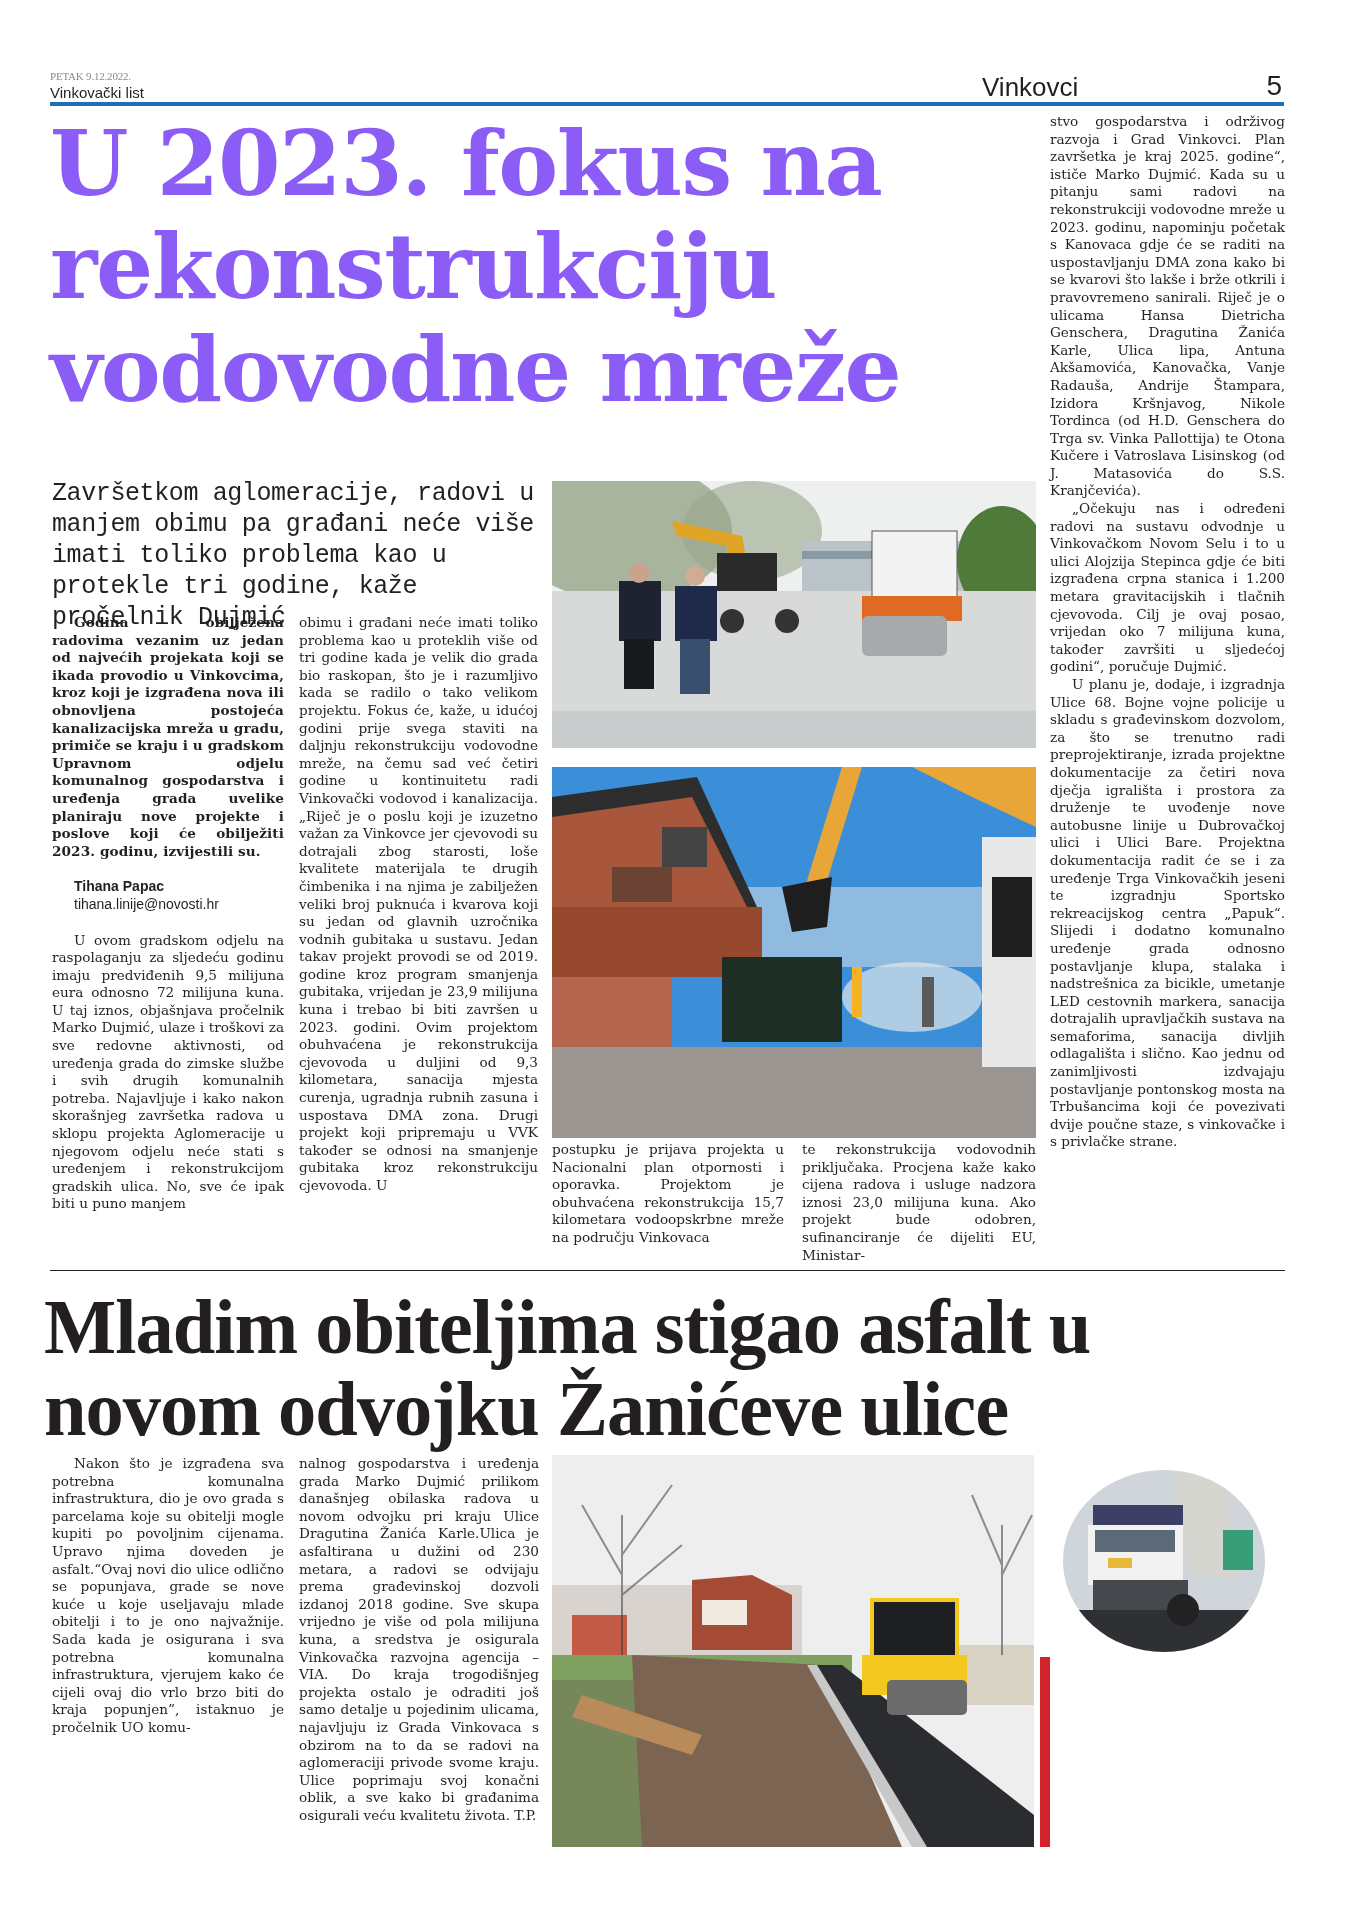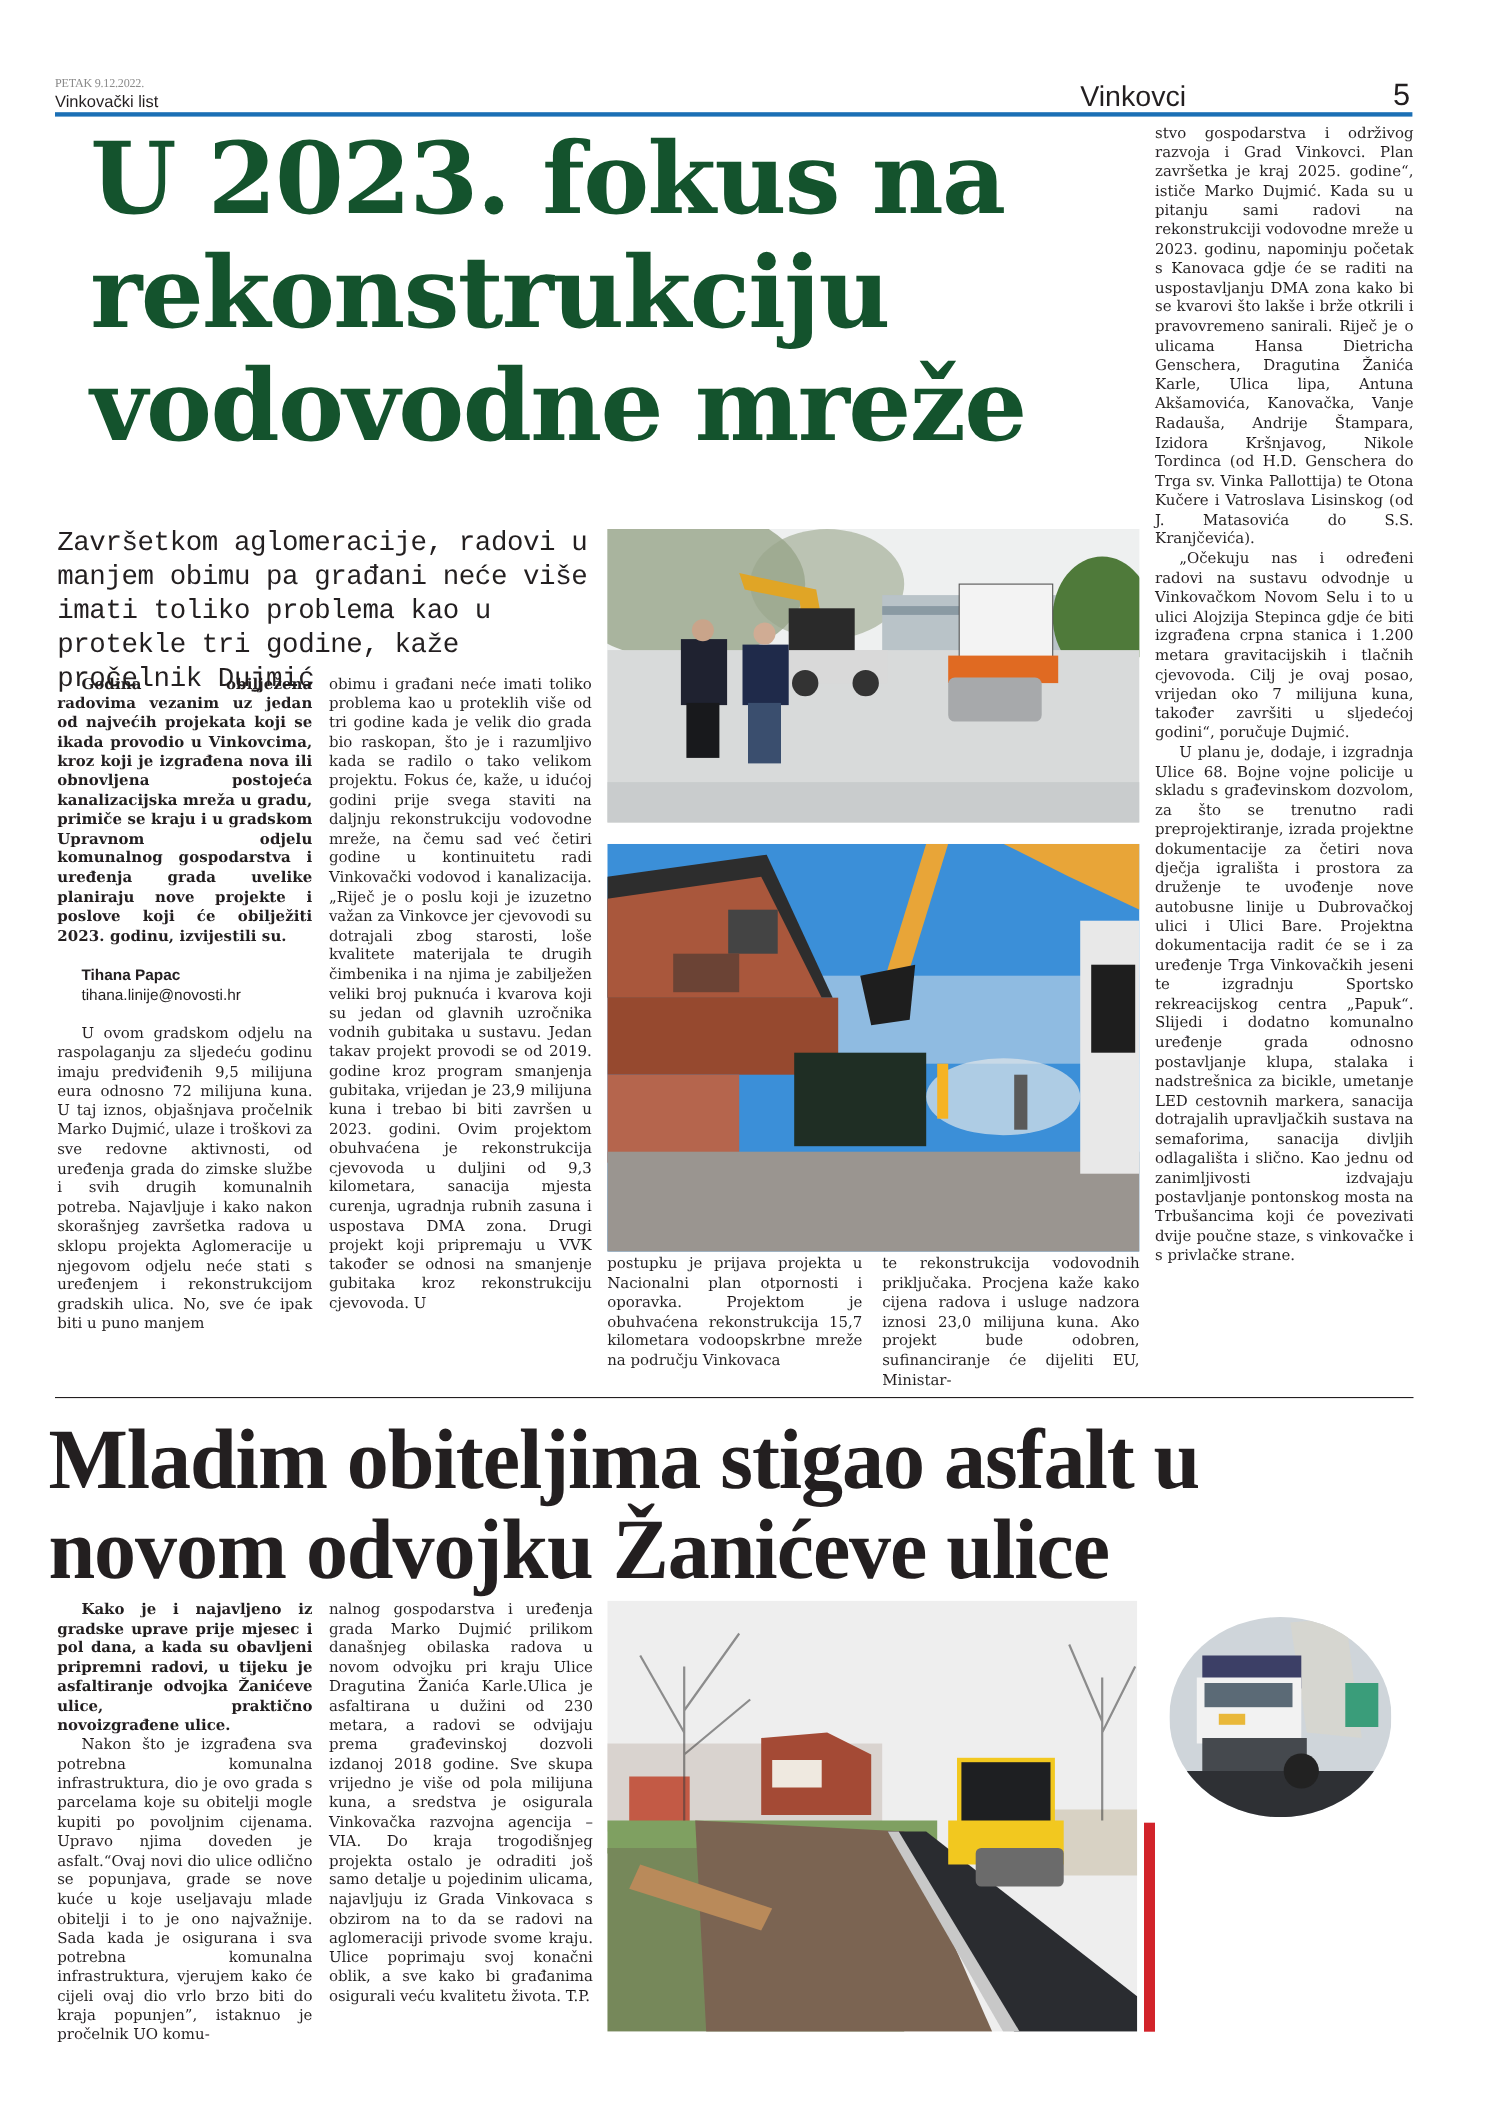--- a/index.html
+++ b/index.html
@@ -6,21 +6,21 @@
   html, body { width: 1354px; height: 1920px; background: #ffffff; overflow: hidden; }
   body { position: relative; color: #231f20; font-family: "DejaVu Serif", serif; }
 
   .masthead { position: absolute; left: 50px; top: 70px; width: 1234px; height: 36px; }
   .mh-date { position: absolute; left: 0; top: 0; font-family: Liberation Serif, serif; font-size: 11px; color: #8a8a8a; letter-spacing: -0.2px; }
   .mh-paper { position: absolute; left: 0; top: 14px; font-family: "Liberation Sans", sans-serif; font-size: 15px; color: #231f20; }
   .mh-section { position: absolute; left: 932px; top: 2px; font-family: "Liberation Sans", sans-serif; font-size: 26px; color: #231f20; }
   .mh-page { position: absolute; right: 2px; top: 0; font-family: "Liberation Sans", sans-serif; font-size: 28px; color: #231f20; font-weight: 300; }
   .mh-rule { position: absolute; left: 0; top: 32px; width: 1234px; height: 4px; background: #1b6fb5; }
 
-  .headline1 { position: absolute; left: 50px; top: 112px; width: 990px; font-family: "DejaVu Serif", serif; font-weight: bold; font-size: 90px; line-height: 103px; letter-spacing: -1.5px; color: #14532d; margin-left: 32px; }
+  .headline1 { position: absolute; left: 50px; top: 112px; width: 990px; font-family: "DejaVu Serif", serif; font-weight: bold; font-size: 90px; line-height: 103px; letter-spacing: -1.5px; color: #8b5cf6; }
   .subtitle1 { position: absolute; left: 52px; top: 478px; width: 500px; font-family: Liberation Mono, monospace; font-size: 25px; line-height: 31px; color: #231f20; letter-spacing: -0.4px; }
 
   .col { position: absolute; font-family: "DejaVu Serif", serif; font-size: 13.6px; line-height: 17.6px; text-align: justify; color: #231f20; hyphens: manual; }
   .col p { text-indent: 22px; }
   .col p.noind { text-indent: 0; }
   .lead { font-weight: bold; }
   .byline-name { font-family: "Liberation Sans", sans-serif; font-weight: bold; font-size: 14px; margin-top: 18px; text-indent: 0; }
   .byline-mail { font-family: "Liberation Sans", sans-serif; font-size: 14px; margin-bottom: 18px; text-indent: 0; }
 
   .photo { position: absolute; overflow: hidden; }
@@ -120,21 +120,20 @@
   <p class="noind">stvo gospodarstva i održivog razvoja i Grad Vinkovci. Plan završetka je kraj 2025. godine“, ističe Marko Dujmić. Kada su u pitanju sami radovi na rekonstrukciji vodovodne mreže u 2023. godinu, napominju početak s Kanovaca gdje će se raditi na uspostavljanju DMA zona kako bi se kvarovi što lakše i brže otkrili i pravovremeno sanirali. Riječ je o ulicama Hansa Dietricha Genschera, Dragutina Žanića Karle, Ulica lipa, Antuna Akšamovića, Kanovačka, Vanje Radauša, Andrije Štampara, Izidora Kršnjavog, Nikole Tordinca (od H.D. Genschera do Trga sv. Vinka Pallottija) te Otona Kučere i Vatroslava Lisinskog (od J. Matasovića do S.S. Kranjčevića).</p>
   <p>„Očekuju nas i određeni radovi na sustavu odvodnje u Vinkovačkom Novom Selu i to u ulici Alojzija Stepinca gdje će biti izgrađena crpna stanica i 1.200 metara gravitacijskih i tlačnih cjevovoda. Cilj je ovaj posao, vrijedan oko 7 milijuna kuna, također završiti u sljedećoj godini“, poručuje Dujmić.</p>
   <p>U planu je, dodaje, i izgradnja Ulice 68. Bojne vojne policije u skladu s građevinskom dozvolom, za što se trenutno radi preprojektiranje, izrada projektne dokumentacije za četiri nova dječja igrališta i prostora za druženje te uvođenje nove autobusne linije u Dubrovačkoj ulici i Ulici Bare. Projektna dokumentacija radit će se i za uređenje Trga Vinkovačkih jeseni te izgradnju Sportsko rekreacijskog centra „Papuk“. Slijedi i dodatno komunalno uređenje grada odnosno postavljanje klupa, stalaka i nadstrešnica za bicikle, umetanje LED cestovnih markera, sanacija dotrajalih upravljačkih sustava na semaforima, sanacija divljih odlagališta i slično. Kao jednu od zanimljivosti izdvajaju postavljanje pontonskog mosta na Trbušancima koji će povezivati dvije poučne staze, s vinkovačke i s privlačke strane.</p>
 </div>
 
 <div class="rule" style="left:50px; top:1270px; width:1235px;"></div>
 
 <h2 class="headline2">Mladim obiteljima stigao asfalt u novom odvojku Žanićeve ulice</h2>
 
 <div class="col" style="left:52px; top:1455px; width:232px;">
-  <p class="lead">Kako je i najavljeno iz gradske uprave prije mjesec i pol dana, a kada su obavljeni pripremni radovi, u tijeku je asfaltiranje odvojka Žanićeve ulice, praktično novoizgrađene ulice.</p>
   <p>Nakon što je izgrađena sva potrebna komunalna infrastruktura, dio je ovo grada s parcelama koje su obitelji mogle kupiti po povoljnim cijenama. Upravo njima doveden je asfalt.“Ovaj novi dio ulice odlično se popunjava, grade se nove kuće u koje useljavaju mlade obitelji i to je ono najvažnije. Sada kada je osigurana i sva potrebna komunalna infrastruktura, vjerujem kako će cijeli ovaj dio vrlo brzo biti do kraja popunjen”, istaknuo je pročelnik UO komu-</p>
 </div>
 <div class="col" style="left:299px; top:1455px; width:240px;">
   <p class="noind">nalnog gospodarstva i uređenja grada Marko Dujmić prilikom današnjeg obilaska radova u novom odvojku pri kraju Ulice Dragutina Žanića Karle.Ulica je asfaltirana u dužini od 230 metara, a radovi se odvijaju prema građevinskoj dozvoli izdanoj 2018 godine. Sve skupa vrijedno je više od pola milijuna kuna, a sredstva je osigurala Vinkovačka razvojna agencija – VIA. Do kraja trogodišnjeg projekta ostalo je odraditi još samo detalje u pojedinim ulicama, najavljuju iz Grada Vinkovaca s obzirom na to da se radovi na aglomeraciji privode svome kraju. Ulice poprimaju svoj konačni oblik, a sve kako bi građanima osigurali veću kvalitetu života. T.P.</p>
 </div>
 
 <div class="photo" style="left:552px; top:1455px; width:482px; height:392px;">
   <svg width="482" height="392" viewBox="0 0 482 392" preserveAspectRatio="none">
     <rect width="482" height="392" fill="#eeeeee"></rect>
     <rect x="0" y="130" width="250" height="80" fill="#d9d3cf"></rect>

